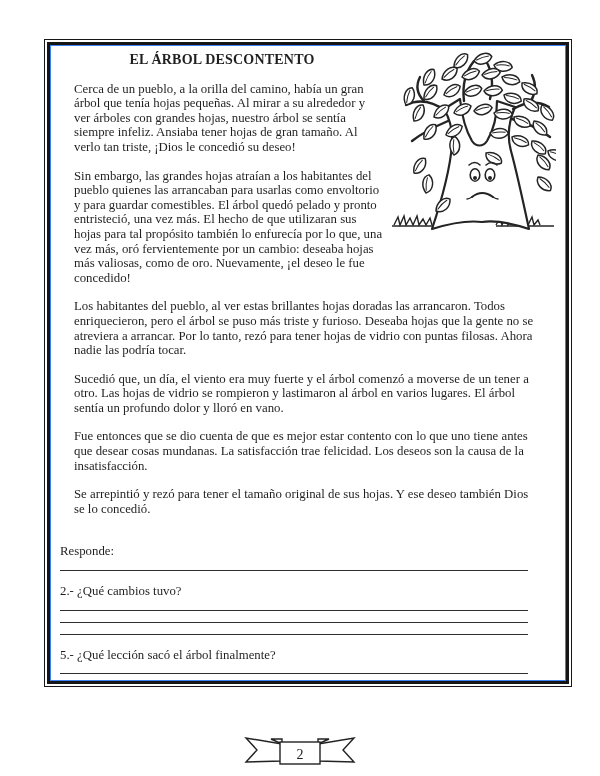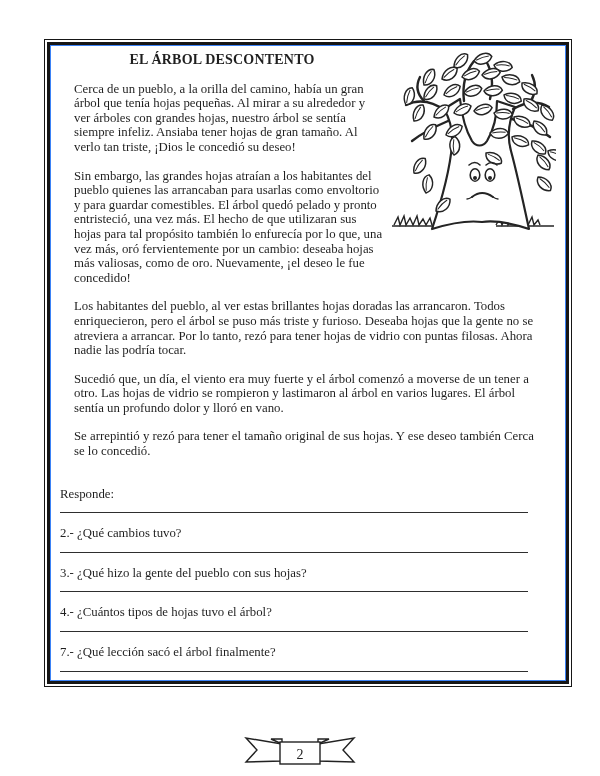--- a/index.html
+++ b/index.html
@@ -123,37 +123,36 @@
          </g>
        </svg>
      </div>
 
      <div class="doc-title">EL ÁRBOL DESCONTENTO</div>
 
      <p class="para">Cerca de un pueblo, a la orilla del camino, había un gran árbol que tenía hojas pequeñas. Al mirar a su alrededor y ver árboles con grandes hojas, nuestro árbol se sentía siempre infeliz. Ansiaba tener hojas de gran tamaño. Al verlo tan triste, ¡Dios le concedió su deseo!</p>
      <p class="para">Sin embargo, las grandes hojas atraían a los habitantes del pueblo quienes las arrancaban para usarlas como envoltorio y para guardar comestibles. El árbol quedó pelado y pronto entristeció, una vez más. El hecho de que utilizaran sus hojas para tal propósito también lo enfurecía por lo que, una vez más, oró fervientemente por un cambio: deseaba hojas más valiosas, como de oro. Nuevamente, ¡el deseo le fue concedido!</p>
      <p class="para">Los habitantes del pueblo, al ver estas brillantes hojas doradas las arrancaron. Todos enriquecieron, pero el árbol se puso más triste y furioso. Deseaba hojas que la gente no se atreviera a arrancar. Por lo tanto, rezó para tener hojas de vidrio con puntas filosas. Ahora nadie las podría tocar.</p>
      <p class="para">Sucedió que, un día, el viento era muy fuerte y el árbol comenzó a moverse de un tener a otro. Las hojas de vidrio se rompieron y lastimaron al árbol en varios lugares. El árbol sentía un profundo dolor y lloró en vano.</p>
-     <p class="para">Se arrepintió y rezó para tener el tamaño original de sus hojas. Y ese deseo también Cerca se lo concedió.</p>
+     <p class="para">Fue entonces que se dio cuenta de que es mejor estar contento con lo que uno tiene antes que desear cosas mundanas. La satisfacción trae felicidad. Los deseos son la causa de la insatisfacción.</p>
+     <p class="para">Se arrepintió y rezó para tener el tamaño original de sus hojas. Y ese deseo también Dios se lo concedió.</p>
 
      <div class="responde">Responde:</div>
 
      <div>
        <div class="ans-line"></div>
 
        <div class="q-text">2.- ¿Qué cambios tuvo?</div>
        <div class="ans-line"></div>
 
-       <div class="q-text">3.- ¿Qué hizo la gente del pueblo con sus hojas?</div>
        <div class="ans-line"></div>
 
-       <div class="q-text">4.- ¿Cuántos tipos de hojas tuvo el árbol?</div>
        <div class="ans-line"></div>
 
-       <div class="q-text">7.- ¿Qué lección sacó el árbol finalmente?</div>
+       <div class="q-text">5.- ¿Qué lección sacó el árbol finalmente?</div>
        <div class="ans-line"></div>
      </div>
 
    </div>
   </div>
  </div>
 </div>
 
 <div class="ribbon">
   <svg width="116" height="34" viewBox="0 0 116 34" xmlns="http://www.w3.org/2000/svg">

